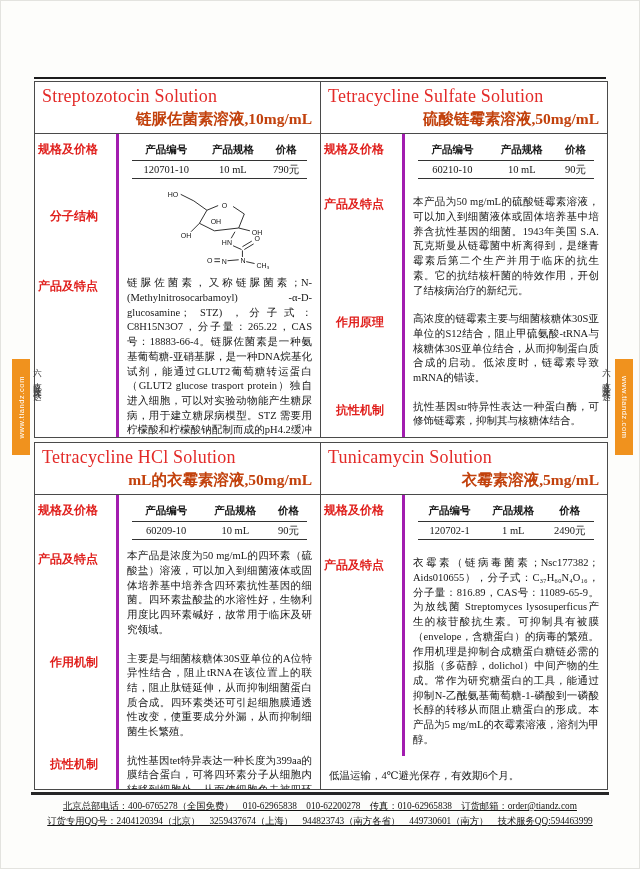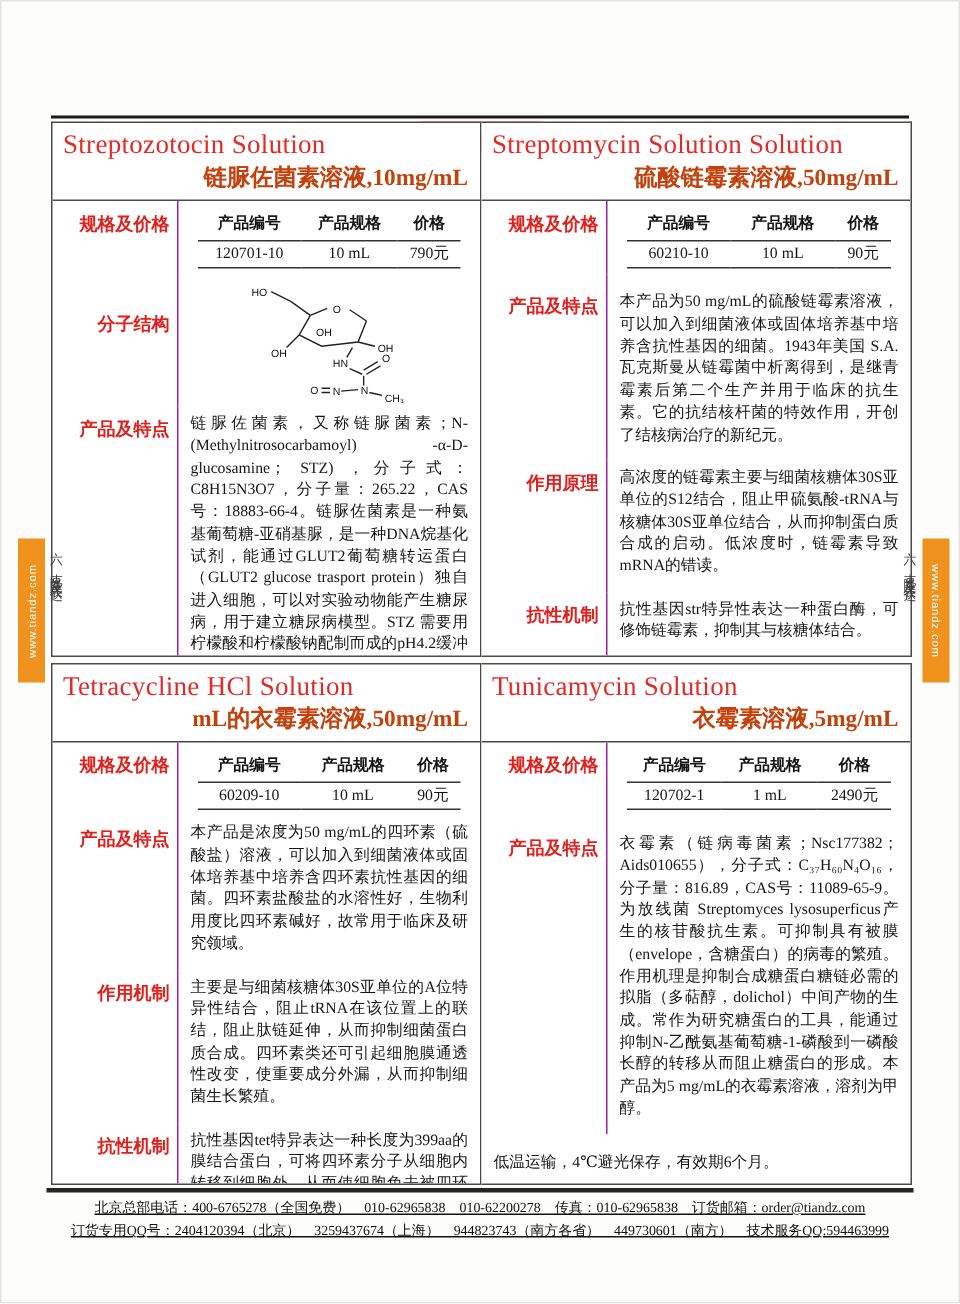--- a/index.html
+++ b/index.html
@@ -29,23 +29,23 @@
           row-gap:4px; }
   .quad { border:1px solid #4a4a4a; background:#fff; display:flex; flex-direction:column; overflow:hidden; }
   .quad.rightcol { border-left:none; }
   .quad-title { border-bottom:1px solid #4a4a4a; padding:3px 8px 4px 7px; }
   .t-en { color:#e32a28; font-size:18px; line-height:23px; letter-spacing:.2px; }
   .t-cn { color:#c2410c; font-size:15.5px; font-weight:600; text-align:right; line-height:21px; }
   .quad-body { flex:1; display:flex; flex-direction:column; overflow:hidden; }
 
   .row { display:flex; align-items:stretch; }
   .row.grow { flex:1; }
-  .rl { flex:0 0 84px; width:84px; border-right:1px solid #a21caf;
+  .rl { flex:0 0 84px; width:84px; border-right:3px solid #a21caf;
         color:#e0201d; font-weight:bold; font-size:12px; text-align:right;
-        padding:8px 5px 0 2px; line-height:15px; }
+        padding:8px 18px 0 2px; line-height:15px; }
   .rc { flex:1; padding:5px 8px 2px 8px; font-size:10.5px; line-height:1.4;
         text-align:justify; color:#161616; overflow:hidden; }
 
   table.spec { border-collapse:collapse; width:95%; margin:3px auto 2px; font-size:10.5px; }
   table.spec th { font-weight:bold; padding:1px 2px 2px; text-align:center; border-bottom:1px solid #333; }
   table.spec td { padding:2px 2px 1px; text-align:center; border-bottom:1px solid #333; }
 
   .mol-wrap { display:flex; justify-content:center; padding:2px 0 0; }
   .mol-wrap svg { display:block; }
   .mol-wrap text { font-family:"Liberation Sans","DejaVu Sans",sans-serif; font-size:7.5px; fill:#111; }
@@ -154,21 +154,21 @@
         <div class="row grow">
           <div class="rl">产品及特点</div>
           <div class="rc">链脲佐菌素，又称链脲菌素；N-(Methylnitrosocarbamoyl) -α-D-glucosamine； STZ) ，分子式：C8H15N3O7，分子量：265.22，CAS号：18883-66-4。链脲佐菌素是一种氨基葡萄糖-亚硝基脲，是一种DNA烷基化试剂，能通过GLUT2葡萄糖转运蛋白（GLUT2 glucose trasport protein）独自进入细胞，可以对实验动物能产生糖尿病，用于建立糖尿病模型。STZ 需要用柠檬酸和柠檬酸钠配制而成的pH4.2缓冲液配制，本产品浓度为10mg/mL的链脲佐菌素溶液。</div>
         </div>
 
       </div>
     </div>
 
     <div class="quad rightcol">
       <div class="quad-title">
-        <div class="t-en">Streptomycin Solution Solution</div>
+        <div class="t-en">Tetracycline Sulfate Solution</div>
         <div class="t-cn">硫酸链霉素溶液,50mg/mL</div>
       </div>
       <div class="quad-body">
         <div class="row">
           <div class="rl">规格及价格</div>
           <div class="rc">
             <table class="spec">
               <thead>
                   <tr>
                 <th>产品编号</th>

